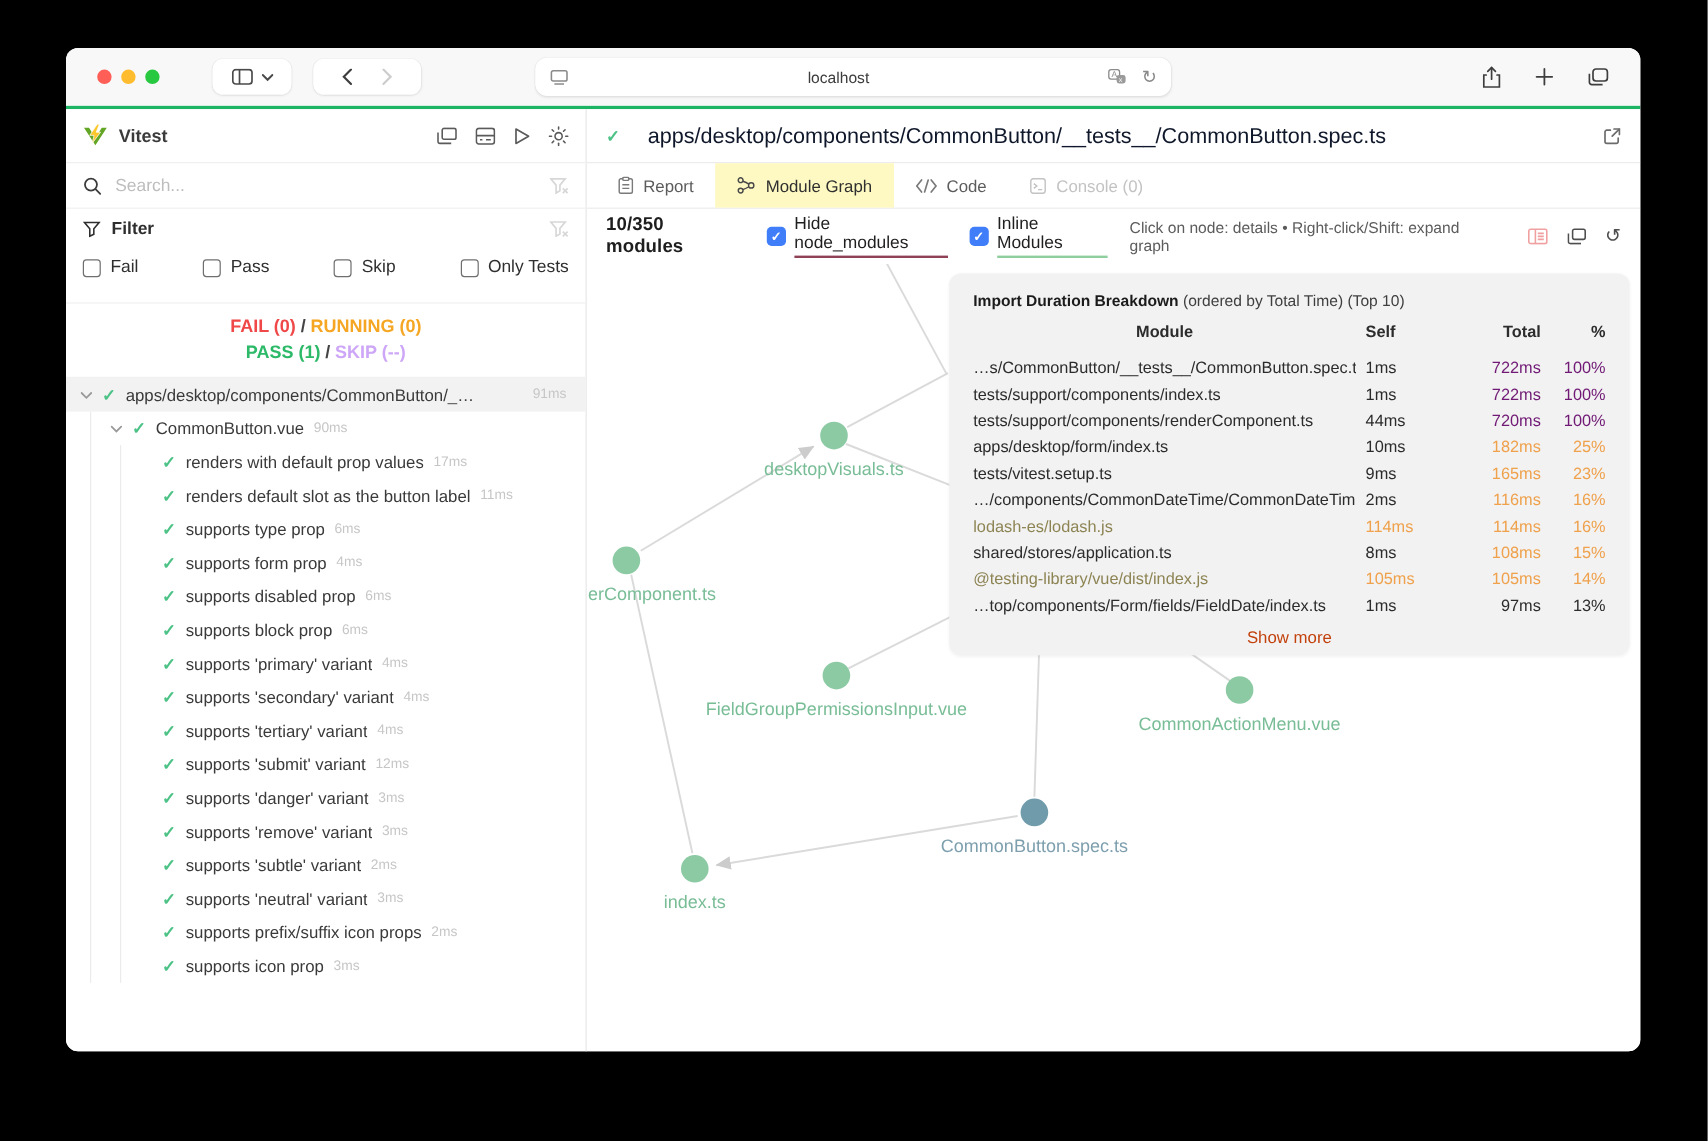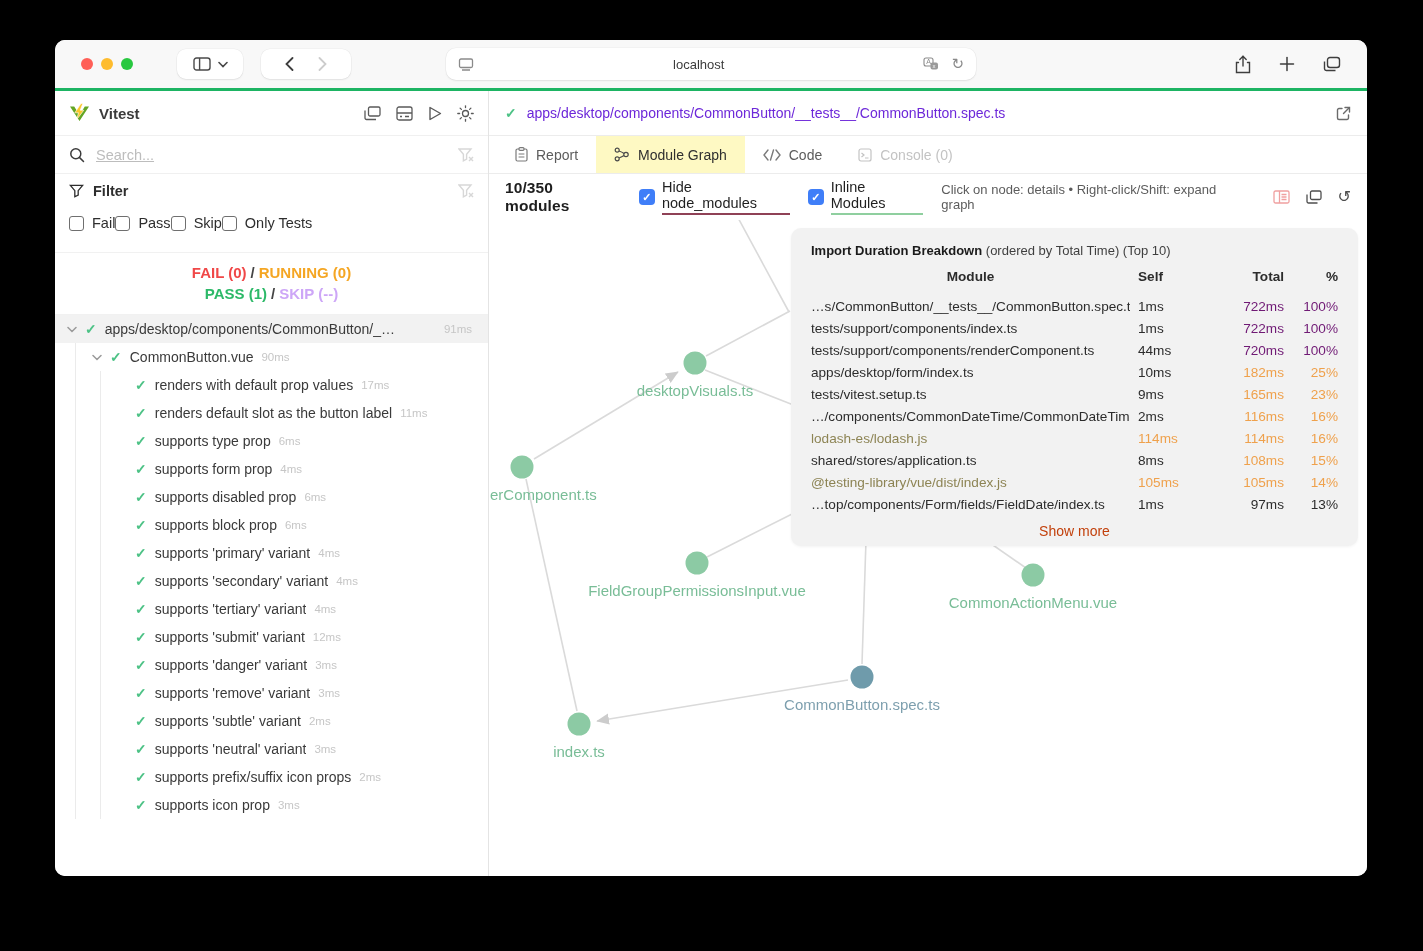--- a/index.html
+++ b/index.html
@@ -21,45 +21,45 @@
   .progress{height:3px;background:#1db463;}
   
   .content{display:flex;height:889px;}
   .sidebar{width:433px;min-width:433px;border-right:1px solid #e4e4e4;display:flex;flex-direction:column;overflow:hidden;background:#fff;}
   .main{flex:1;display:flex;flex-direction:column;overflow:hidden;background:#fff;}
   
   .sb-header{height:44px;display:flex;align-items:center;padding:0 14px;gap:9px;}
   .sb-title{font-size:15px;font-weight:600;color:#3b3b3b;}
   .sb-actions{margin-left:auto;display:flex;gap:15px;align-items:center;color:#5a5a5a;}
   .sb-search{height:37px;border-top:1px solid #f0f0f0;border-bottom:1px solid #f0f0f0;display:flex;align-items:center;padding:0 14px;gap:11px;}
-  .search-ph{font-size:14.5px;color:#bdbdbd;flex:1;text-decoration:underline;}
+  .search-ph{font-size:14.5px;color:#bdbdbd;flex:1;}
   .faint{opacity:.33;}
   .filter-head{height:33px;display:flex;align-items:center;padding:0 14px;gap:9px;font-size:14.5px;font-weight:700;color:#2e2e2e;}
   .filter-head .spacer{flex:1;}
-  .filter-options{height:32px;display:flex;align-items:center;padding:0 14px 0 14px;}
+  .filter-options{height:32px;display:flex;align-items:center;padding:0 14px 0 14px;justify-content:space-between;}
   .filter-option{display:flex;align-items:center;gap:8px;font-size:14.5px;color:#2e2e2e;cursor:default;}
   .cb{width:15px;height:15px;border:1.5px solid #6f6f6f;border-radius:3px;box-sizing:border-box;background:#fff;}
   .summary{margin-top:13px;border-top:1px solid #f1f1f1;border-bottom:1px solid #f1f1f1;text-align:center;padding:9px 0 10px;font-size:15px;font-weight:700;line-height:21px;}
   .summary .sep{color:#444;font-weight:700;padding:0 4px;}
   .c-fail{color:#f04848}.c-run{color:#f5a623}.c-pass{color:#2cb968}.c-skip{color:#cda6f7}
   
   .tree{flex:1;overflow:hidden;position:relative;}
   .guide{position:absolute;width:1px;background:#ebebeb;}
   .tree-row{height:28px;display:flex;align-items:center;gap:8px;padding-right:16px;white-space:nowrap;}
   .file-row{background:#f2f2f2;padding-left:12px;}
   .suite-row{padding-left:37px;}
   .test-row{padding-left:80px;}
   .check{color:#4dc286;font-size:14px;font-weight:700;flex:0 0 auto;}
   .t-name{font-size:14px;color:#3a3a3a;overflow:hidden;text-overflow:ellipsis;}
   .t-dur{font-size:11.5px;color:#c6c6c6;}
   .dur-right{margin-left:auto;}
   .chev{color:#9a9a9a;display:flex;align-items:center;}
   
   .file-header{height:44px;display:flex;align-items:center;gap:10px;padding:0 16px;border-bottom:1px solid #ececec;}
-  .file-path{font-size:14px;color:#6d28d9;}
+  .file-path{font-size:18px;color:#0f172a;margin-left:13px;}
   .fh-right{margin-left:auto;color:#6b6b6b;}
   .tabs{height:37px;display:flex;align-items:stretch;border-bottom:1px solid #ececec;padding-left:8px;}
   .tab{display:flex;align-items:center;gap:8px;padding:0 18px;font-size:14px;color:#5c5c5c;cursor:default;}
   .tab.active{background:#fef9c3;color:#2f2f2f;font-weight:500;}
   .tab.disabled{color:#c3c3c3;}
   .graph-toolbar{height:46px;display:flex;align-items:center;padding:0 16px;gap:18px;}
   .modules-count{font-size:15.5px;font-weight:700;color:#1e1e1e;letter-spacing:.1px;}
   .gt-check{display:flex;align-items:center;gap:7px;font-size:14.5px;color:#1f1f1f;}
   .cb-blue{width:16px;height:16px;border-radius:4px;background:#3f7ef8;color:#fff;display:flex;align-items:center;justify-content:center;font-size:11px;font-weight:700;flex:0 0 auto;}
   .u-red{border-bottom:2px solid #8f4156;padding-bottom:2px;}

